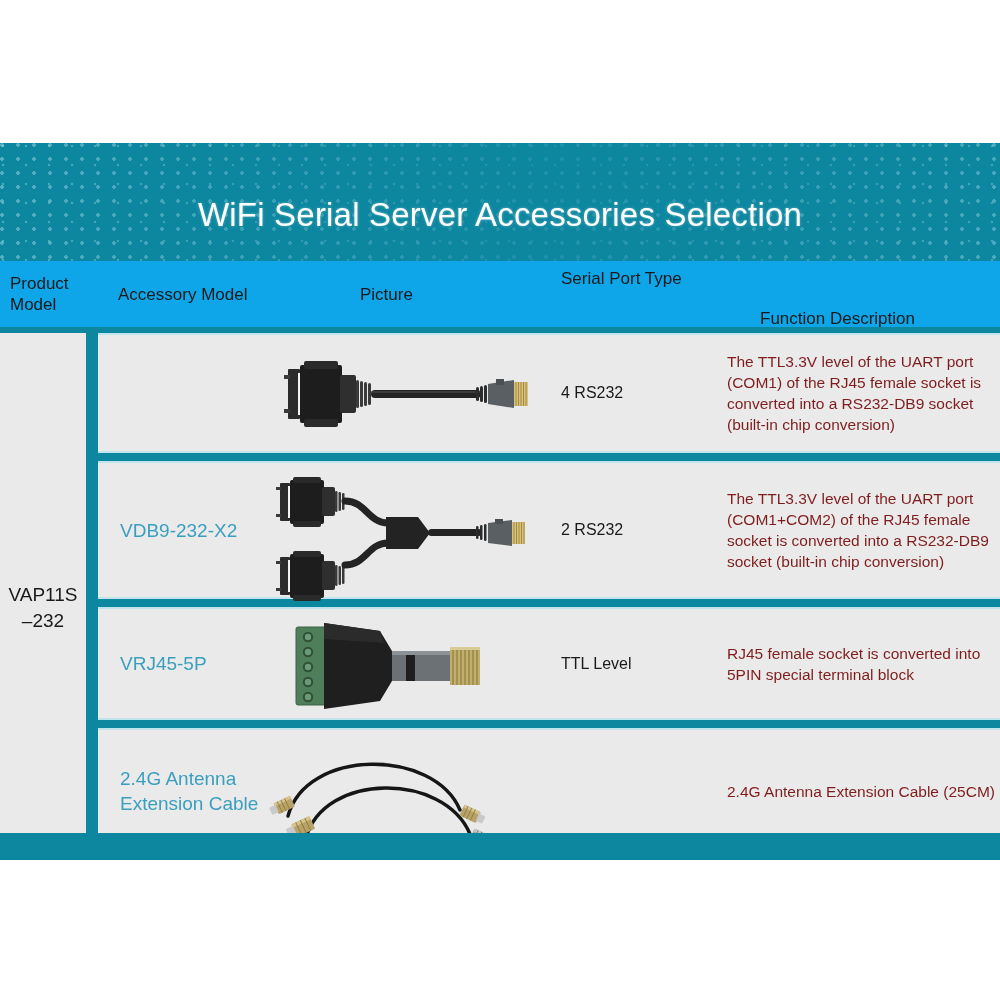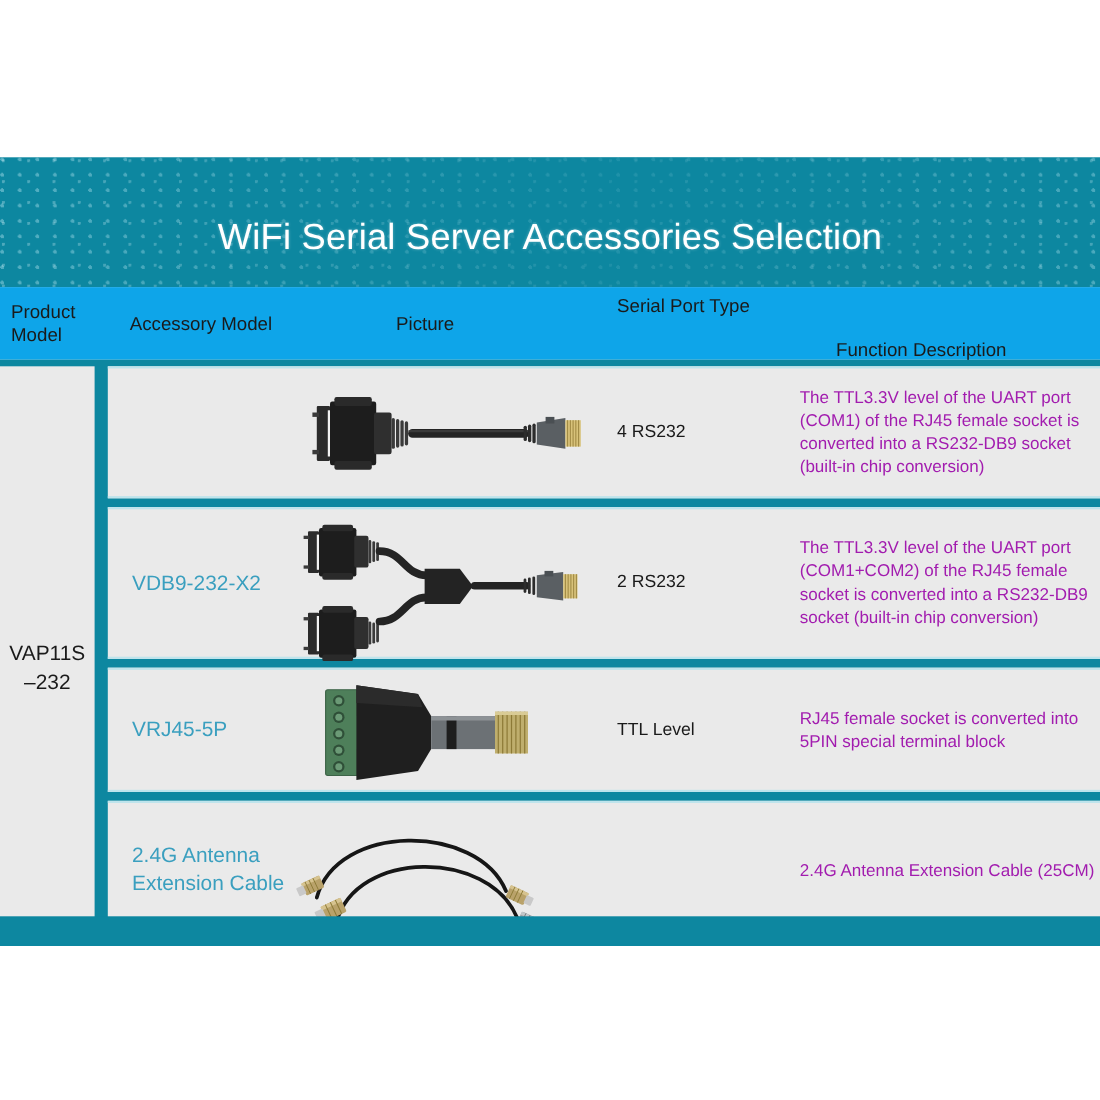--- a/index.html
+++ b/index.html
@@ -150,21 +150,21 @@
   .c-serial {
     left: 463px;
     width: 150px;
     color: #1a1a1a;
     font-size: 16px;
     line-height: 22px;
   }
   .c-desc {
     left: 629px;
     width: 268px;
-    color: #a21caf;
+    color: #7f1d1d;
     font-size: 15.5px;
     line-height: 21px;
   }
   .c-pic {
     left: 150px;
     width: 300px;
     top: 0;
     height: 100%;
   }
 

